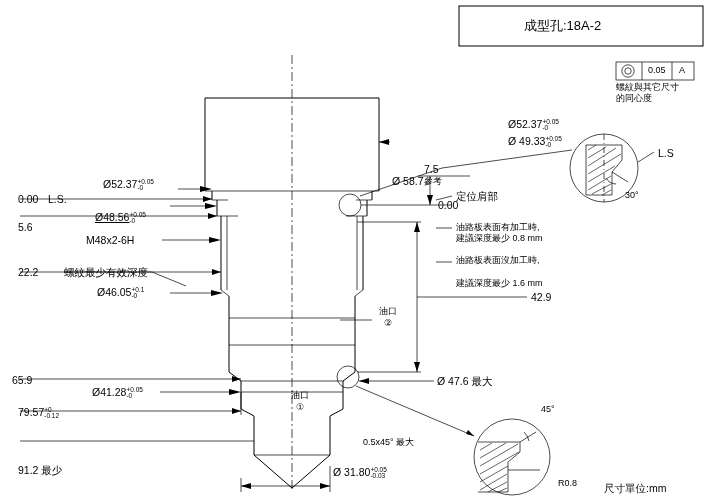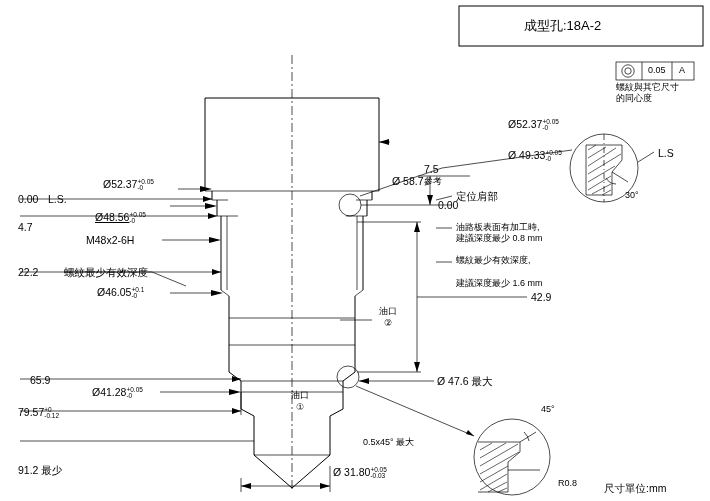--- a/index.html
+++ b/index.html
@@ -194,23 +194,23 @@
 
   <div class="txt big" style="left:524px;top:18px;">成型孔:18A-2</div>
 
   <div class="txt small" style="left:648px;top:65px;">0.05</div>
   <div class="txt small" style="left:679px;top:65px;">A</div>
   <div class="txt small" style="left:616px;top:82px;text-align:center;">螺紋與其它尺寸</div>
   <div class="txt small" style="left:616px;top:93px;">的同心度</div>
 
   <div class="txt" style="left:18px;top:193px;">0.00</div>
   <div class="txt" style="left:48px;top:193px;">L.S.</div>
-  <div class="txt" style="left:18px;top:221px;">4.7</div>
+  <div class="txt" style="left:18px;top:221px;">5.6</div>
   <div class="txt" style="left:18px;top:266px;">22.2</div>
-  <div class="txt" style="left:30px;top:374px;">65.9</div>
+  <div class="txt" style="left:12px;top:374px;">65.9</div>
   <div class="txt" style="left:18px;top:406px;"><span>79.57</span><span class="frac"><span>+0</span><span>-0.12</span></span></div>
   <div class="txt" style="left:18px;top:436px;margin-top:28px;"><span>91.2</span> <span>最少</span></div>
 
   <div class="txt" style="left:103px;top:178px;"><span>Ø52.37</span><span class="frac"><span>+0.05</span><span>-0</span></span></div>
   <div class="txt" style="left:95px;top:211px;text-decoration:underline;"><span>Ø48.56</span><span class="frac"><span>+0.05</span><span>-0</span></span></div>
   <div class="txt" style="left:86px;top:234px;">M48x2-6H</div>
   <div class="txt" style="left:64px;top:266px;">螺紋最少有效深度</div>
   <div class="txt" style="left:97px;top:286px;"><span>Ø46.05</span><span class="frac"><span>+0.1</span><span>-0</span></span></div>
   <div class="txt" style="left:92px;top:386px;"><span>Ø41.28</span><span class="frac"><span>+0.05</span><span>-0</span></span></div>
 
@@ -218,33 +218,33 @@
   <div class="txt" style="left:437px;top:375px;">Ø 47.6 最大</div>
   <div class="txt" style="left:333px;top:466px;"><span>Ø 31.80</span><span class="frac"><span>+0.05</span><span>-0.03</span></span></div>
 
   <div class="txt" style="left:424px;top:163px;text-align:right;">7.5</div>
   <div class="txt small" style="left:424px;top:176px;">參考</div>
   <div class="txt" style="left:456px;top:190px;">定位肩部</div>
   <div class="txt" style="left:438px;top:199px;">0.00</div>
 
   <div class="txt small" style="left:456px;top:222px;">油路板表面有加工時,</div>
   <div class="txt small" style="left:456px;top:233px;">建議深度最少 0.8 mm</div>
-  <div class="txt small" style="left:456px;top:255px;">螺紋最少有效深度,</div>
+  <div class="txt small" style="left:456px;top:255px;">油路板表面沒加工時,</div>
   <div class="txt small" style="left:456px;top:266px;margin-top:12px;">建議深度最少 1.6 mm</div>
 
   <div class="txt small" style="left:379px;top:306px;">油口</div>
   <div class="txt small" style="left:384px;top:318px;">②</div>
   <div class="txt" style="left:531px;top:291px;">42.9</div>
 
   <div class="txt small" style="left:291px;top:390px;">油口</div>
   <div class="txt small" style="left:296px;top:402px;">①</div>
   <div class="txt small" style="left:363px;top:437px;">0.5x45° 最大</div>
 
   <div class="txt" style="left:508px;top:118px;"><span>Ø52.37</span><span class="frac"><span>+0.05</span><span>-0</span></span></div>
-  <div class="txt" style="left:508px;top:135px;margin-top:14px;"><span>Ø 49.33</span><span class="frac"><span>+0.05</span><span>-0</span></span></div>
+  <div class="txt" style="left:508px;top:135px;"><span>Ø 49.33</span><span class="frac"><span>+0.05</span><span>-0</span></span></div>
   <div class="txt" style="left:658px;top:147px;">L.S</div>
   <div class="txt small" style="left:625px;top:190px;">30°</div>
 
   <div class="txt small" style="left:541px;top:404px;">45°</div>
   <div class="txt small" style="left:558px;top:478px;">R0.8</div>
 
   <div class="txt" style="left:604px;top:482px;">尺寸單位:mm</div>
 
 </div>
 

